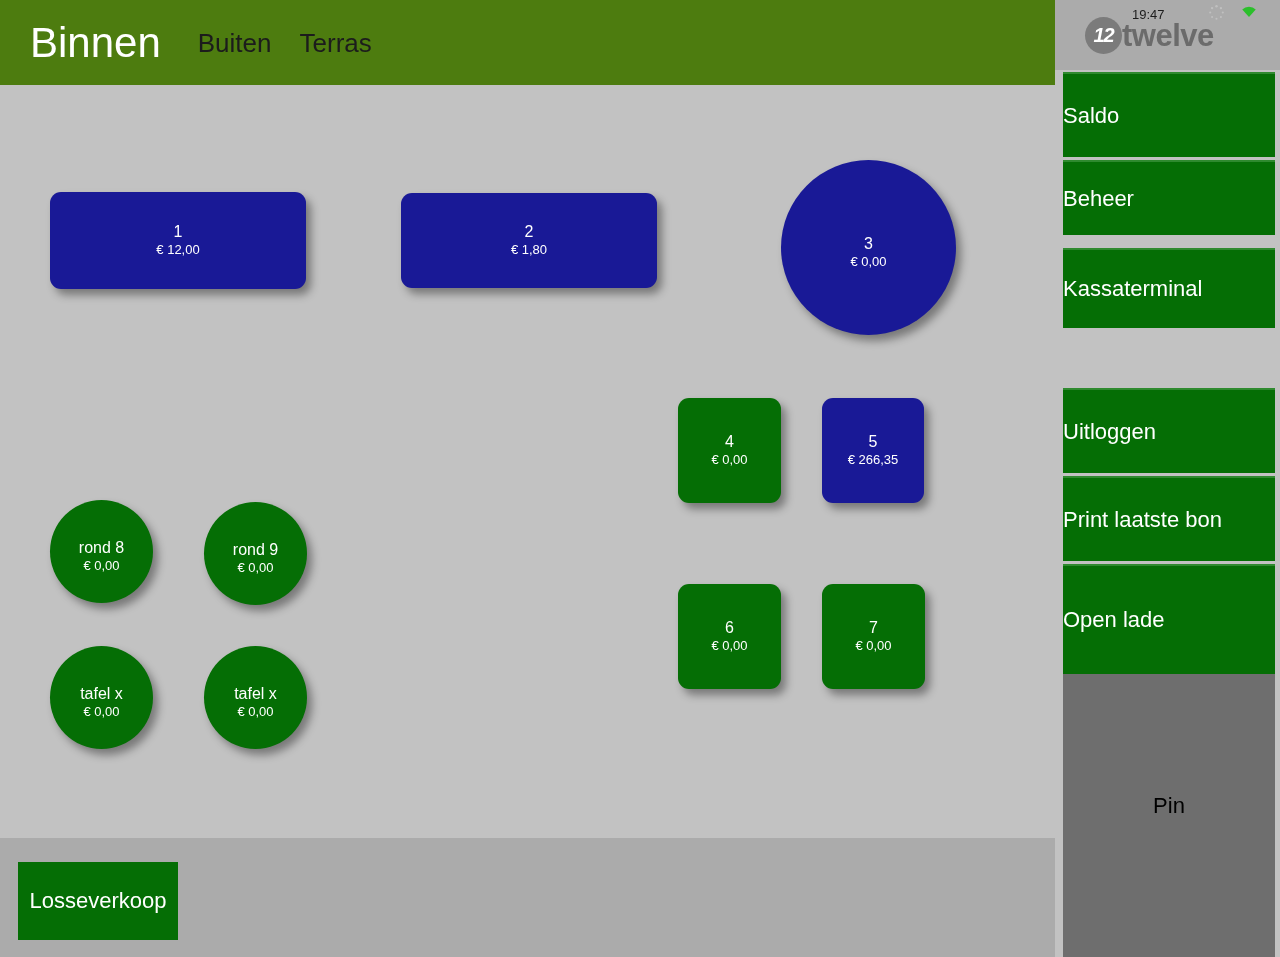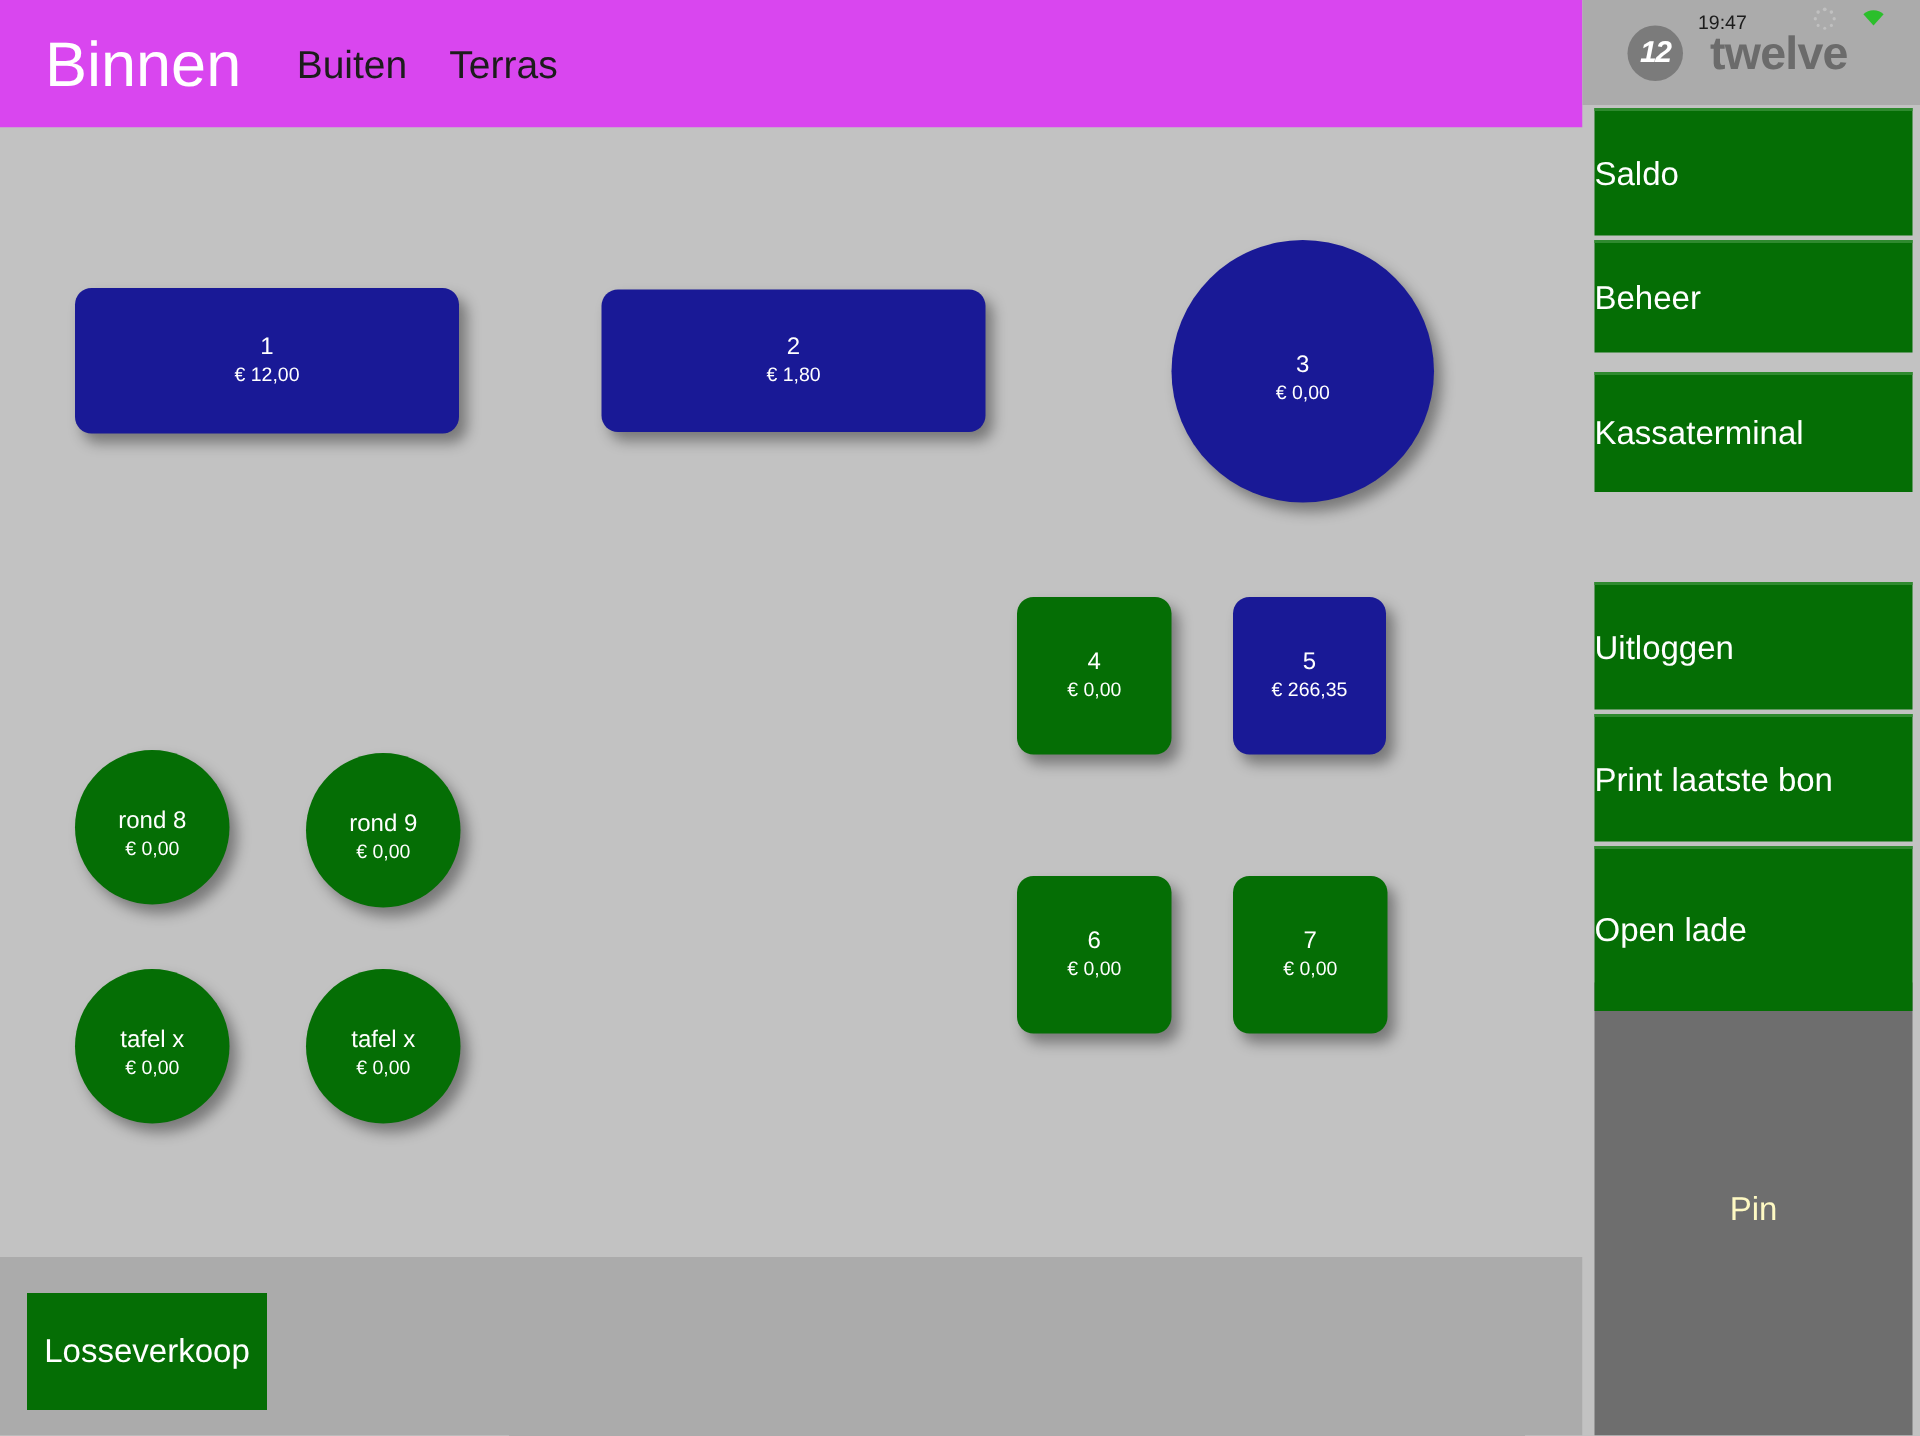--- a/index.html
+++ b/index.html
@@ -27,21 +27,21 @@
     height: 957px;
     background: #c2c2c2;
   }
 
   
   #area-tabs {
     position: absolute;
     left: 0; top: 0;
     width: 1055px;
     height: 85px;
-    background: #d946ef;
+    background: #4d7c0f;
     display: flex;
     align-items: center;
   }
   .area-tab {
     color: #1c1c1c;
     font-size: 26px;
     font-weight: 400;
     line-height: 1;
     cursor: pointer;
     white-space: nowrap;
@@ -151,21 +151,21 @@
     position: absolute;
     left: 185px; top: 4px;
     width: 18px; height: 14px;
   }
 
   #brand-logo {
     position: absolute;
     left: 30px; top: 17px;
     display: flex;
     align-items: center;
-    gap: 18px;
+    gap: 0;
   }
   #brand-mark {
     width: 37px; height: 37px;
     border-radius: 50%;
     background: #7b7b7b;
     display: flex;
     align-items: center;
     justify-content: center;
     color: #ffffff;
     font-size: 20px;
@@ -195,21 +195,21 @@
     display: flex;
     align-items: center;
   }
 
   #pin-panel {
     position: absolute;
     left: 8px; top: 655px;
     width: 212px;
     height: 302px;
     background: #6e6e6e;
-    color: #fef9c3;
+    color: #000000;
     font-size: 22px;
     display: flex;
     align-items: center;
     justify-content: center;
   }
 </style>
 </head>
 <body>
 
 <div id="app">

